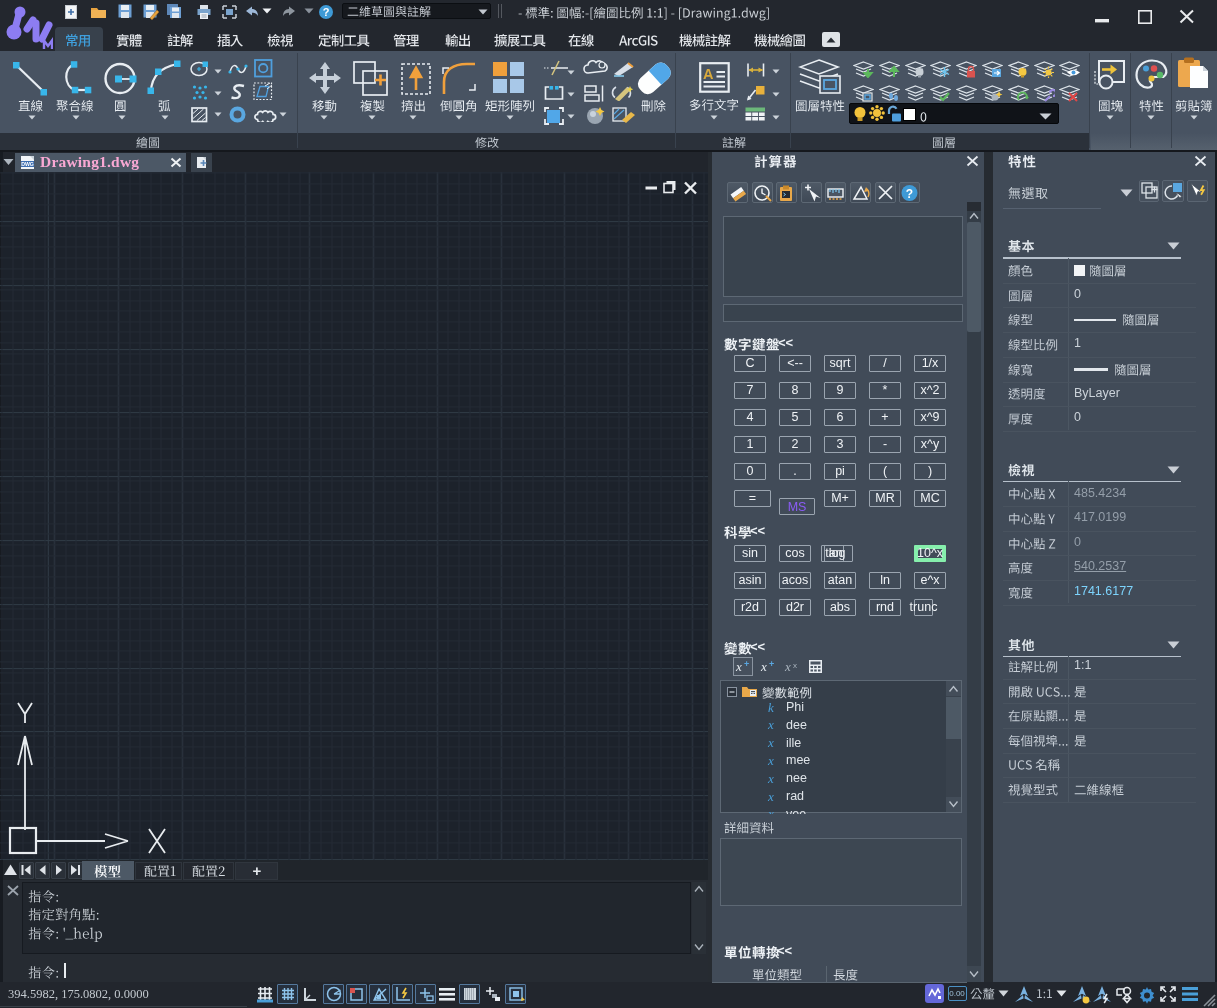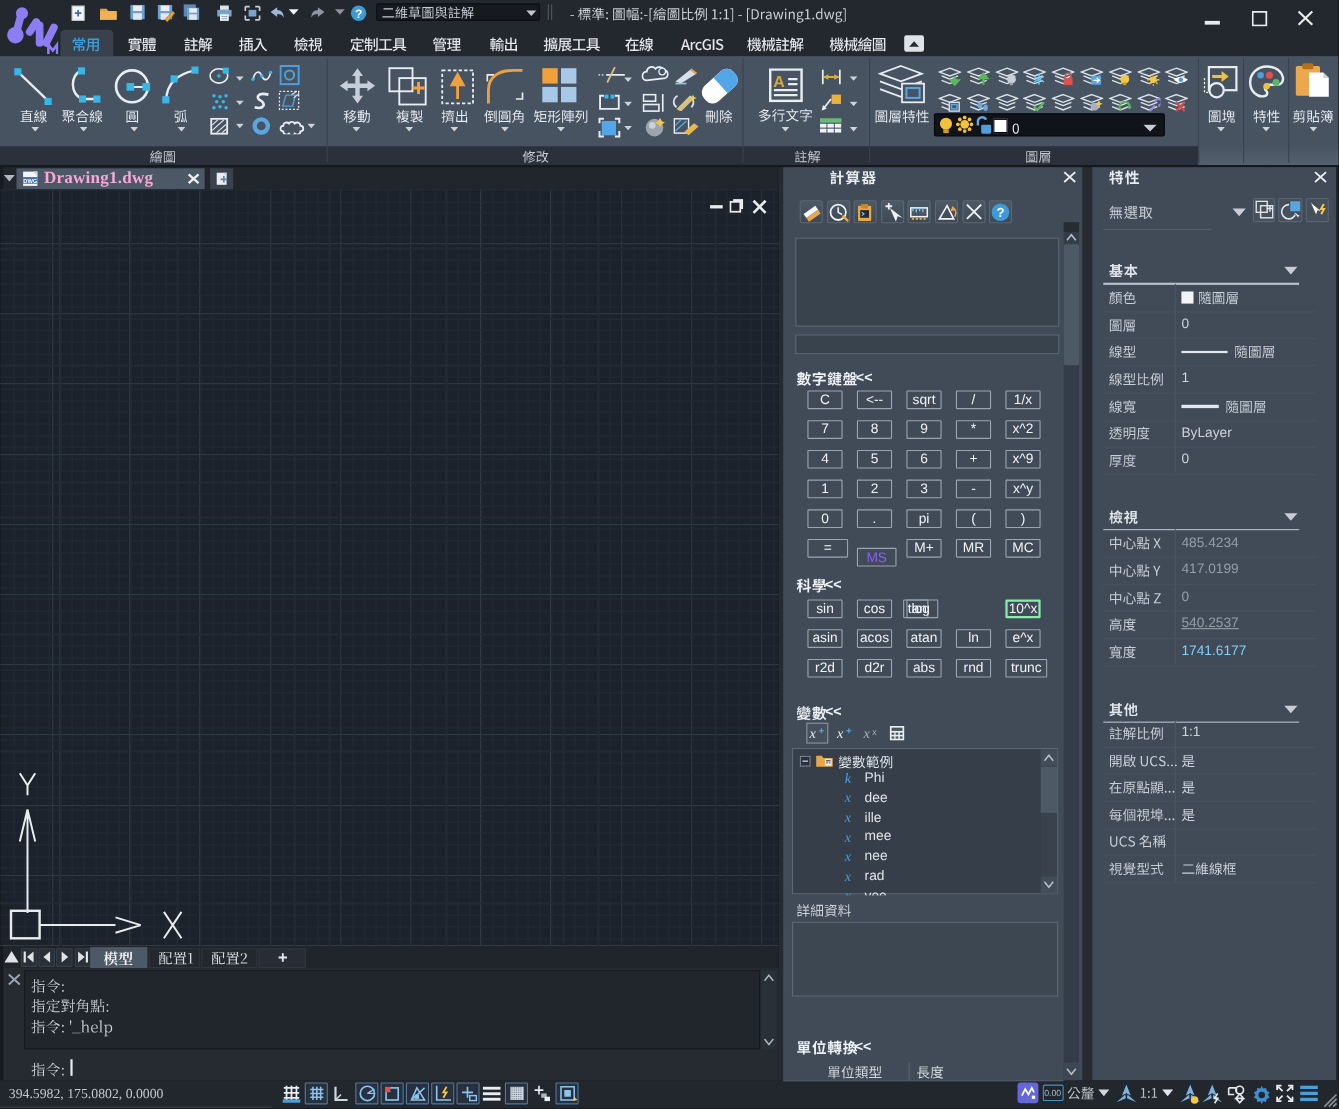--- a/index.html
+++ b/index.html
@@ -1412,31 +1412,31 @@
       <g fill="#eef2f6" transform="translate(0,13.5)">
         <use href="#g126" x="0.0"></use>
         <use href="#g127" x="14.0"></use>
       </g>
     </svg>
     <div style="position:absolute;left:750.0px;top:524.4px;font:bold 13.0px 'Liberation Sans',sans-serif;color:#eef2f6;white-space:pre;line-height:1;">&lt;&lt;</div>
     <div style="position:absolute;left:734.0px;top:544.5px;width:32.0px;height:17.0px;border:1px solid #9ba5b0;border-radius:1px;font:12.5px 'Liberation Sans',sans-serif;color:#f0f3f6;display:flex;align-items:center;justify-content:center">sin</div>
     <div style="position:absolute;left:779.0px;top:544.5px;width:32.0px;height:17.0px;border:1px solid #9ba5b0;border-radius:1px;font:12.5px 'Liberation Sans',sans-serif;color:#f0f3f6;display:flex;align-items:center;justify-content:center">cos</div>
     <div style="position:absolute;left:824.0px;top:544.5px;width:20px;height:17.0px;border:1px solid #9ba5b0;border-radius:1px;font:12.5px 'Liberation Sans',sans-serif;color:#f0f3f6;display:flex;align-items:center;justify-content:center">tan</div>
     <div style="position:absolute;left:821px;top:544.5px;width:32.0px;height:17.0px;border:1px solid #9ba5b0;border-radius:1px;font:12.5px 'Liberation Sans',sans-serif;color:#f0f3f6;display:flex;align-items:center;justify-content:center">log</div>
-    <div style="position:absolute;left:914.0px;top:544.5px;width:32.0px;height:17.0px;border:2px solid #86efac;border-radius:1px;font:12.5px 'Liberation Sans',sans-serif;color:#f0f3f6;display:flex;align-items:center;justify-content:center">10^x</div>
+    <div style="position:absolute;left:914.0px;top:544.5px;width:32.0px;height:17.0px;border:4px solid #86efac;border-radius:1px;font:12.5px 'Liberation Sans',sans-serif;color:#f0f3f6;display:flex;align-items:center;justify-content:center">10^x</div>
     <div style="position:absolute;left:734.0px;top:571.5px;width:32.0px;height:17.0px;border:1px solid #9ba5b0;border-radius:1px;font:12.5px 'Liberation Sans',sans-serif;color:#f0f3f6;display:flex;align-items:center;justify-content:center">asin</div>
     <div style="position:absolute;left:779.0px;top:571.5px;width:32.0px;height:17.0px;border:1px solid #9ba5b0;border-radius:1px;font:12.5px 'Liberation Sans',sans-serif;color:#f0f3f6;display:flex;align-items:center;justify-content:center">acos</div>
     <div style="position:absolute;left:824.0px;top:571.5px;width:32.0px;height:17.0px;border:1px solid #9ba5b0;border-radius:1px;font:12.5px 'Liberation Sans',sans-serif;color:#f0f3f6;display:flex;align-items:center;justify-content:center">atan</div>
     <div style="position:absolute;left:869.0px;top:571.5px;width:32.0px;height:17.0px;border:1px solid #9ba5b0;border-radius:1px;font:12.5px 'Liberation Sans',sans-serif;color:#f0f3f6;display:flex;align-items:center;justify-content:center">ln</div>
     <div style="position:absolute;left:914.0px;top:571.5px;width:32.0px;height:17.0px;border:1px solid #9ba5b0;border-radius:1px;font:12.5px 'Liberation Sans',sans-serif;color:#f0f3f6;display:flex;align-items:center;justify-content:center">e^x</div>
     <div style="position:absolute;left:734.0px;top:598.5px;width:32.0px;height:17.0px;border:1px solid #9ba5b0;border-radius:1px;font:12.5px 'Liberation Sans',sans-serif;color:#f0f3f6;display:flex;align-items:center;justify-content:center">r2d</div>
     <div style="position:absolute;left:779.0px;top:598.5px;width:32.0px;height:17.0px;border:1px solid #9ba5b0;border-radius:1px;font:12.5px 'Liberation Sans',sans-serif;color:#f0f3f6;display:flex;align-items:center;justify-content:center">d2r</div>
     <div style="position:absolute;left:824.0px;top:598.5px;width:32.0px;height:17.0px;border:1px solid #9ba5b0;border-radius:1px;font:12.5px 'Liberation Sans',sans-serif;color:#f0f3f6;display:flex;align-items:center;justify-content:center">abs</div>
     <div style="position:absolute;left:869.0px;top:598.5px;width:32.0px;height:17.0px;border:1px solid #9ba5b0;border-radius:1px;font:12.5px 'Liberation Sans',sans-serif;color:#f0f3f6;display:flex;align-items:center;justify-content:center">rnd</div>
-    <div style="position:absolute;left:914.0px;top:598.5px;width:38px;height:17.0px;border:1px solid #9ba5b0;border-radius:1px;font:12.5px 'Liberation Sans',sans-serif;color:#f0f3f6;display:flex;align-items:center;justify-content:center">trunc</div>
+    <div style="position:absolute;left:914.0px;top:598.5px;width:19px;height:17.0px;border:1px solid #9ba5b0;border-radius:1px;font:12.5px 'Liberation Sans',sans-serif;color:#f0f3f6;display:flex;align-items:center;justify-content:center">trunc</div>
     <svg style="position:absolute;left:724.0px;top:639.5px;overflow:visible" width="30" height="17">
       <g fill="#eef2f6" transform="translate(0,13.5)">
         <use href="#g128" x="0.0"></use>
         <use href="#g122" x="14.0"></use>
       </g>
     </svg>
     <div style="position:absolute;left:750.0px;top:640.4px;font:bold 13.0px 'Liberation Sans',sans-serif;color:#eef2f6;white-space:pre;line-height:1;">&lt;&lt;</div>
     <div style="position:absolute;left:733.0px;top:657.0px;width:20.0px;height:19.0px;border:1px solid #8a94a0;background:#46505d"></div>
     <svg style="position:absolute;left:735.0px;top:659.0px;" width="16" height="15" viewBox="0 0 16 15">
       <text x="1" y="12" font-family="Liberation Serif" font-style="italic" font-size="13" fill="#e8edf2">x</text>

